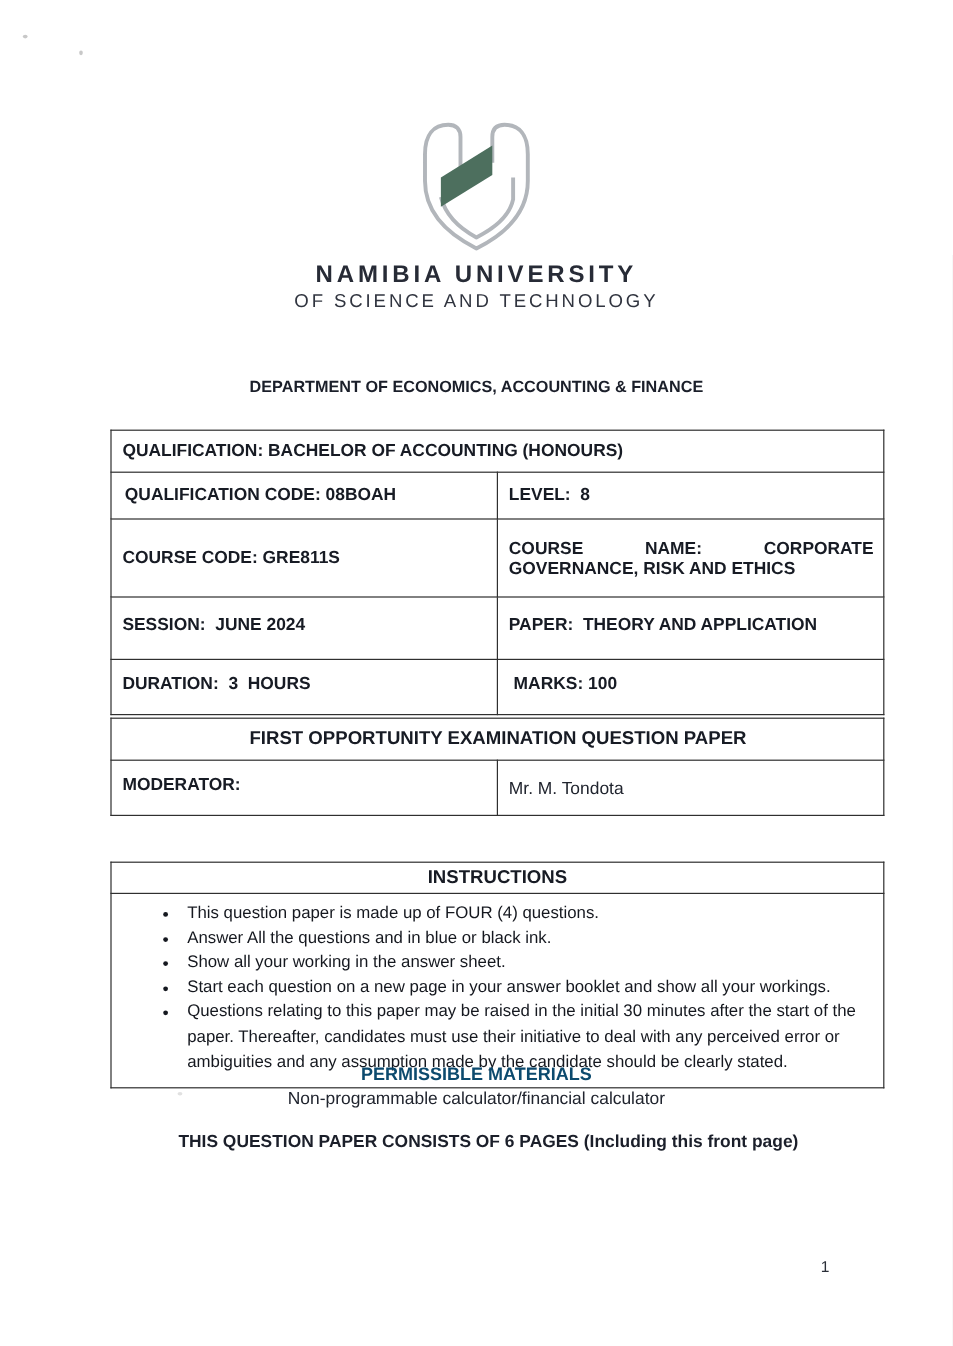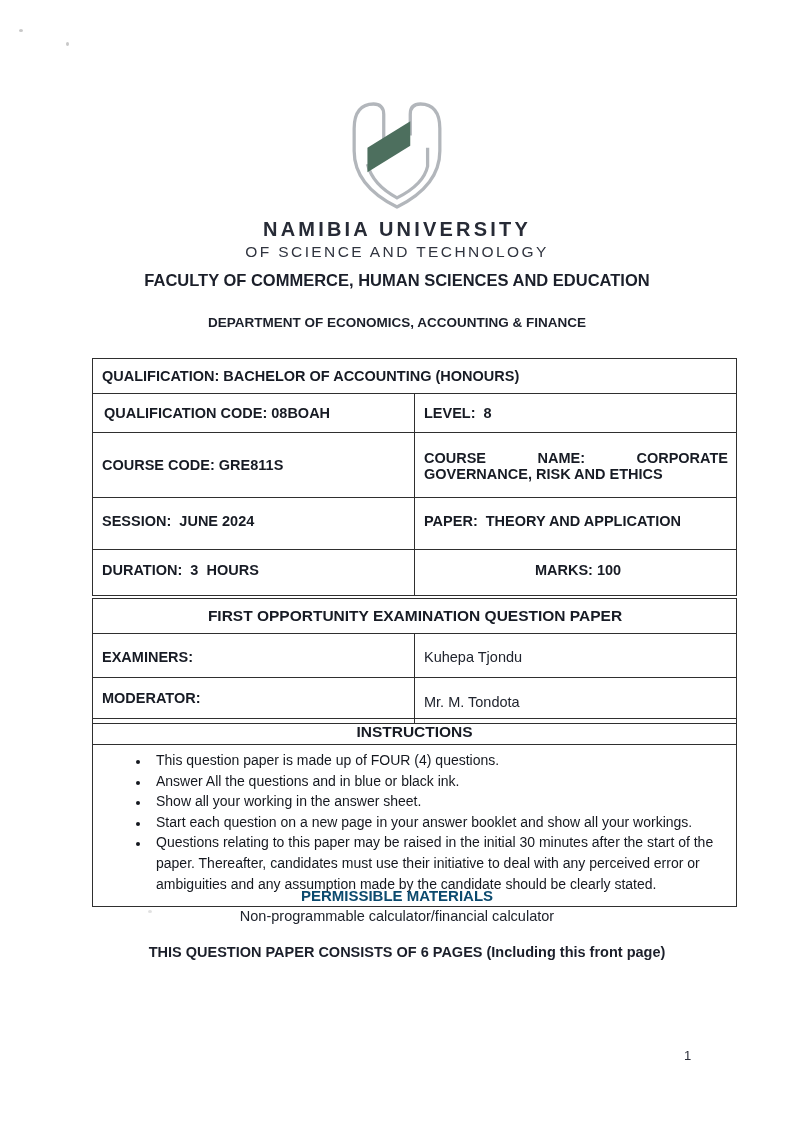--- a/index.html
+++ b/index.html
@@ -87,21 +87,20 @@
     <svg width="102" height="110" viewBox="0 0 100 106">
       <path d="M37 45 L37 13 C37 6 33 3 27 3 C15 3 8 11 8 27 L8 49 C8 74 26 92 50 104 C74 92 92 74 92 49 L92 27 C92 11 85 3 73 3 C67 3 63 6 63 13 L63 34" fill="none" stroke="#b2b6bb" stroke-width="3.2"></path>
       <path d="M21 62 C25 78 37 88 50 95 C64 88 77 78 80 64 L80 46" fill="none" stroke="#b2b6bb" stroke-width="3.2"></path>
       <polygon points="21,46 63,20 63,44 21,70" fill="#4d6f5e"></polygon>
     </svg>
   </div>
 
   <div class="abs center uni-name">NAMIBIA UNIVERSITY</div>
   <div class="abs center uni-sub">OF SCIENCE AND TECHNOLOGY</div>
 
-  <div class="abs center faculty">FACULTY OF COMMERCE, HUMAN SCIENCES AND EDUCATION</div>
   <div class="abs center dept">DEPARTMENT OF ECONOMICS, ACCOUNTING &amp; FINANCE</div>
 
   <table class="abs doc-table course-table">
     <tbody>
         <tr>
       <td colspan="2" style="height:26px;">QUALIFICATION: BACHELOR OF ACCOUNTING (HONOURS)</td>
     </tr>
     <tr>
       <td class="c1" style="height:30px;padding-left:11px;">QUALIFICATION CODE: 08BOAH</td>
       <td class="ws">LEVEL:  8</td>
@@ -109,33 +108,29 @@
     <tr>
       <td class="c1" style="height:56px;">COURSE CODE: GRE811S</td>
       <td class="vtop justify">COURSE NAME: CORPORATE GOVERNANCE, RISK AND ETHICS</td>
     </tr>
     <tr>
       <td class="c1 vbottom ws" style="height:38px;">SESSION:  JUNE 2024</td>
       <td class="vbottom ws">PAPER:  THEORY AND APPLICATION</td>
     </tr>
     <tr>
       <td class="c1 vbottom ws" style="height:32px;">DURATION:  3  HOURS</td>
-      <td class="vbottom ws" style="padding-left:13px;text-align:center;">MARKS: 100</td>
+      <td class="vbottom ws" style="padding-left:13px;">MARKS: 100</td>
     </tr>
   </tbody>
     </table>
 
   <table class="abs doc-table exam-table">
     <tbody>
         <tr>
       <td colspan="2" class="title-cell">FIRST OPPORTUNITY EXAMINATION QUESTION PAPER</td>
-    </tr>
-    <tr>
-      <td class="label-col vtop" style="height:33px;">EXAMINERS:</td>
-      <td class="value vtop">Kuhepa Tjondu</td>
     </tr>
     <tr>
       <td class="label-col vbottom" style="height:32px;">MODERATOR:</td>
       <td class="value vtop">Mr. M. Tondota</td>
     </tr>
   </tbody>
     </table>
 
   <table class="abs doc-table instr-table">
     <tbody>

